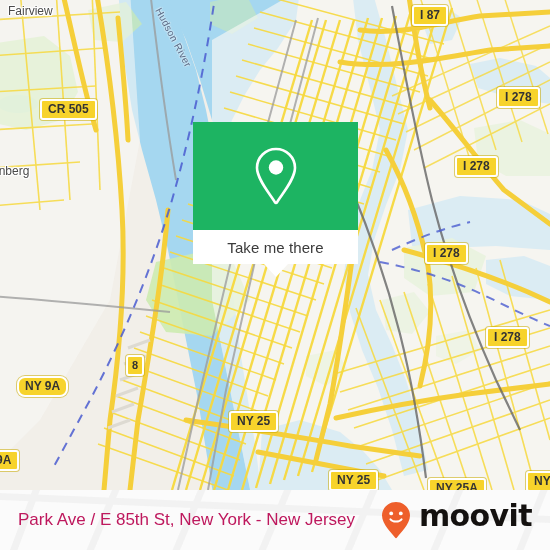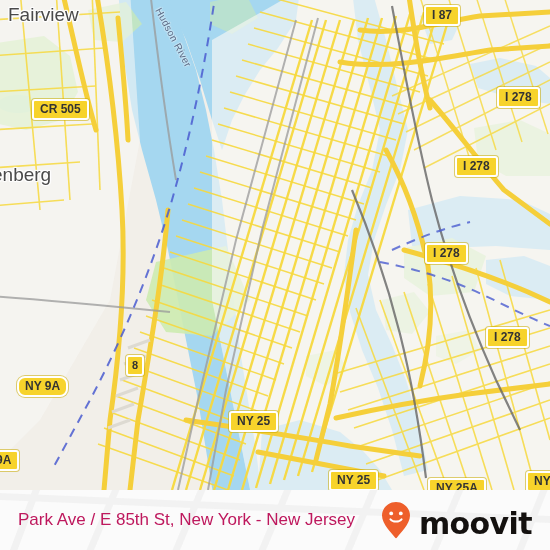--- a/index.html
+++ b/index.html
@@ -9,21 +9,21 @@
     background:#ffffff;
   }
   .screen{position:relative;width:550px;height:550px;overflow:hidden;background:#fff;}
 
   
   .map{position:absolute;left:0;top:0;width:550px;height:490px;overflow:hidden;background:#f2efe9;}
   .map svg{display:block;}
 
   
   .place-label{
-    position:absolute;font-size:19px;color:#4a4a4a;
+    position:absolute;font-size:12px;color:#4a4a4a;
     font-family:"Liberation Sans","DejaVu Sans",sans-serif;
     white-space:nowrap;pointer-events:none;
     text-shadow:1px 0 1px #fff,-1px 0 1px #fff,0 1px 1px #fff,0 -1px 1px #fff,
                 1px 1px 1px #fff,-1px -1px 1px #fff,1px -1px 1px #fff,-1px 1px 1px #fff;
   }
   .river-label{
     position:absolute;font-size:10px;color:#5a6a86;white-space:nowrap;
     transform-origin:0 0;letter-spacing:.4px;
     text-shadow:1px 0 1px #cfe8f5,-1px 0 1px #cfe8f5,0 1px 1px #cfe8f5,0 -1px 1px #cfe8f5;
   }
@@ -68,21 +68,21 @@
   .footer{
     position:absolute;left:0;top:490px;width:550px;height:60px;
     background:#fbfbfb;display:flex;align-items:center;
     justify-content:space-between;padding:0 18px;box-sizing:border-box;
     overflow:hidden;
   }
   .footer-bg{position:absolute;left:0;top:0;width:550px;height:60px;opacity:.55;}
   .footer-title{
     position:relative;font-size:17px;color:#be185d;white-space:nowrap;z-index:2;
   }
-  .brand{position:relative;display:flex;align-items:flex-end;gap:8px;z-index:2;}
+  .brand{position:relative;display:flex;align-items:flex-start;gap:8px;z-index:2;}
   .brand-word{
     font-size:30px;color:#14110f;letter-spacing:-.6px;line-height:30px;
     font-family:"DejaVu Sans","Liberation Sans",sans-serif;font-weight:600;
   }
 </style>
 </head>
 <body>
 
 <div class="screen">
 
@@ -278,35 +278,48 @@
             <path d="M130,420 L108,428"></path>
         </g>
       </g>
     </svg>
 
     <div class="place-label" style="left:8px;top:4px;">Fairview</div>
     <div class="place-label" style="left:-8px;top:164px;">enberg</div>
 
     <div class="river-label" style="left:163px;top:6px;transform:rotate(62deg);">Hudson River</div>
 
-    <div class="shield" style="left:424px;top:5px;">I 87</div>
-    <div class="shield" style="left:32px;top:99px;">CR 505</div>
+    <div class="shield" style="left:412px;top:5px;">I 87</div>
+    <div class="shield" style="left:40px;top:99px;">CR 505</div>
     <div class="shield" style="left:497px;top:87px;">I 278</div>
     <div class="shield" style="left:455px;top:156px;">I 278</div>
     <div class="shield" style="left:425px;top:243px;">I 278</div>
     <div class="shield" style="left:486px;top:327px;">I 278</div>
     <div class="shield sm" style="left:126px;top:355px;">8</div>
     <div class="shield" style="left:17px;top:376px;border-radius:8px;">NY 9A</div>
     <div class="shield" style="left:-12px;top:450px;">9A</div>
     <div class="shield" style="left:229px;top:411px;">NY 25</div>
     <div class="shield" style="left:329px;top:470px;">NY 25</div>
     <div class="shield" style="left:428px;top:478px;">NY 25A</div>
     <div class="shield" style="left:526px;top:471px;">NY</div>
 
 
+    <div class="popup">
+      <div class="popup-body">
+        <svg class="popup-pin" viewBox="0 0 48 60">
+          <path d="M24 3 C13.5 3 5 11.4 5 21.8 C5 33.5 18.5 48.5 23 56.3 C23.5 57.1 24.5 57.1 25 56.3
+                   C29.5 48.5 43 33.5 43 21.8 C43 11.4 34.5 3 24 3 Z" fill="none" stroke="#ffffff" stroke-width="2.6"></path>
+          <circle cx="24" cy="21.5" r="7.2" fill="#ffffff"></circle>
+        </svg>
+      </div>
+      <div class="popup-foot">
+        <span>Take me there</span>
+      </div>
+      <div class="popup-tail"></div>
+    </div>
   </div>
 
   <div class="footer">
     <svg class="footer-bg" viewBox="0 0 550 60" xmlns="http://www.w3.org/2000/svg">
       <g stroke="#ececec" stroke-width="7" fill="none">
         <path d="M40,-10 L10,70"></path>
           <path d="M120,-10 L86,70"></path>
         <path d="M206,-10 L172,70"></path>
           <path d="M292,-10 L258,70"></path>
         <path d="M378,-10 L344,70"></path>

